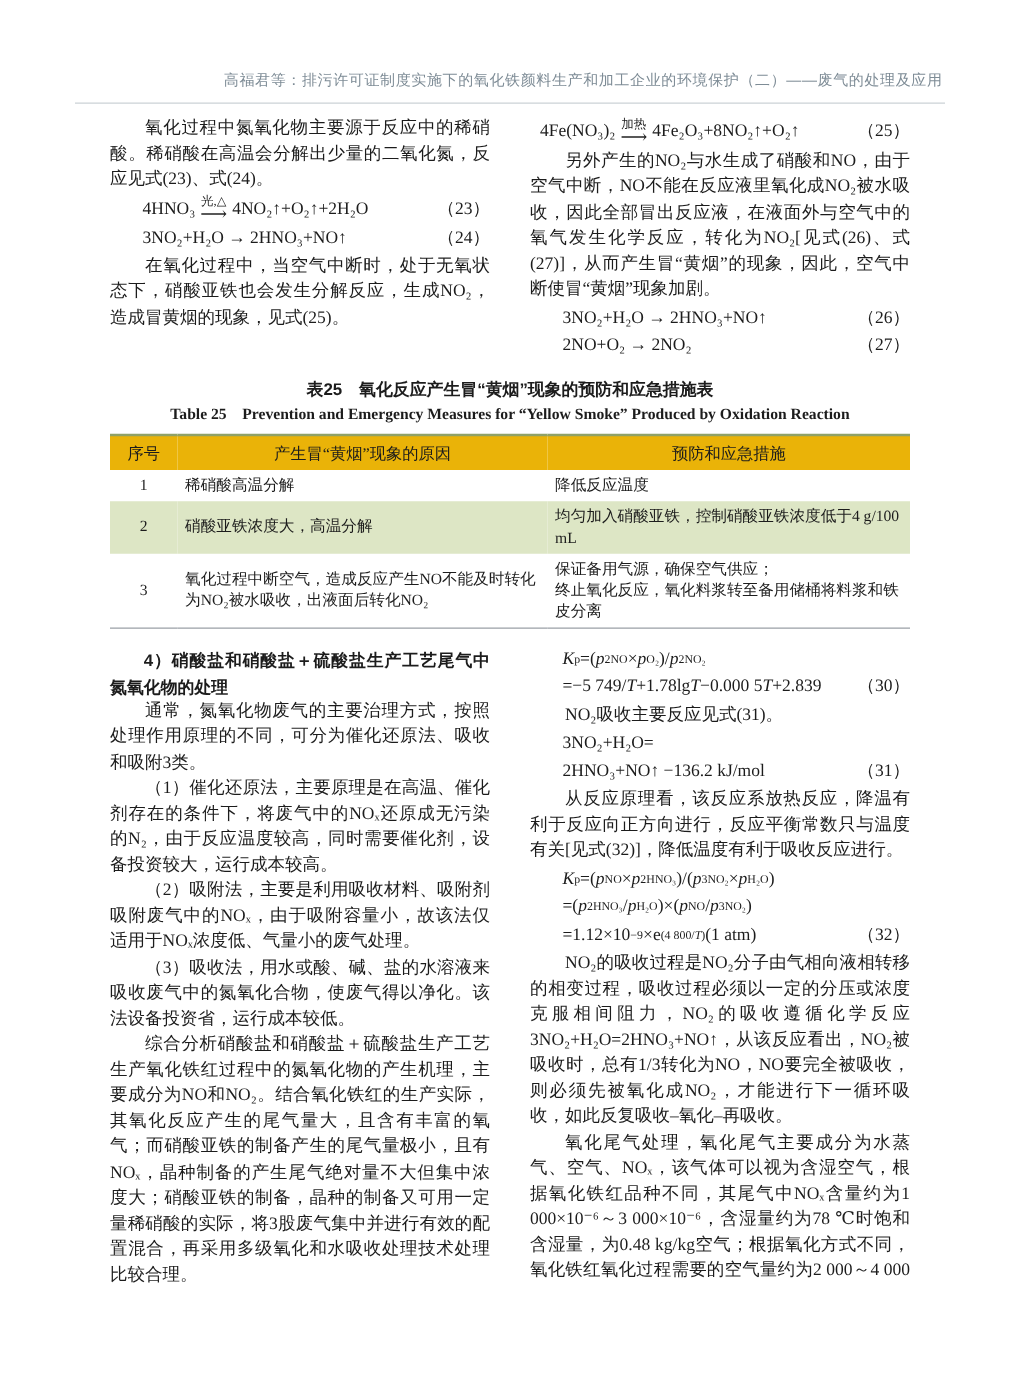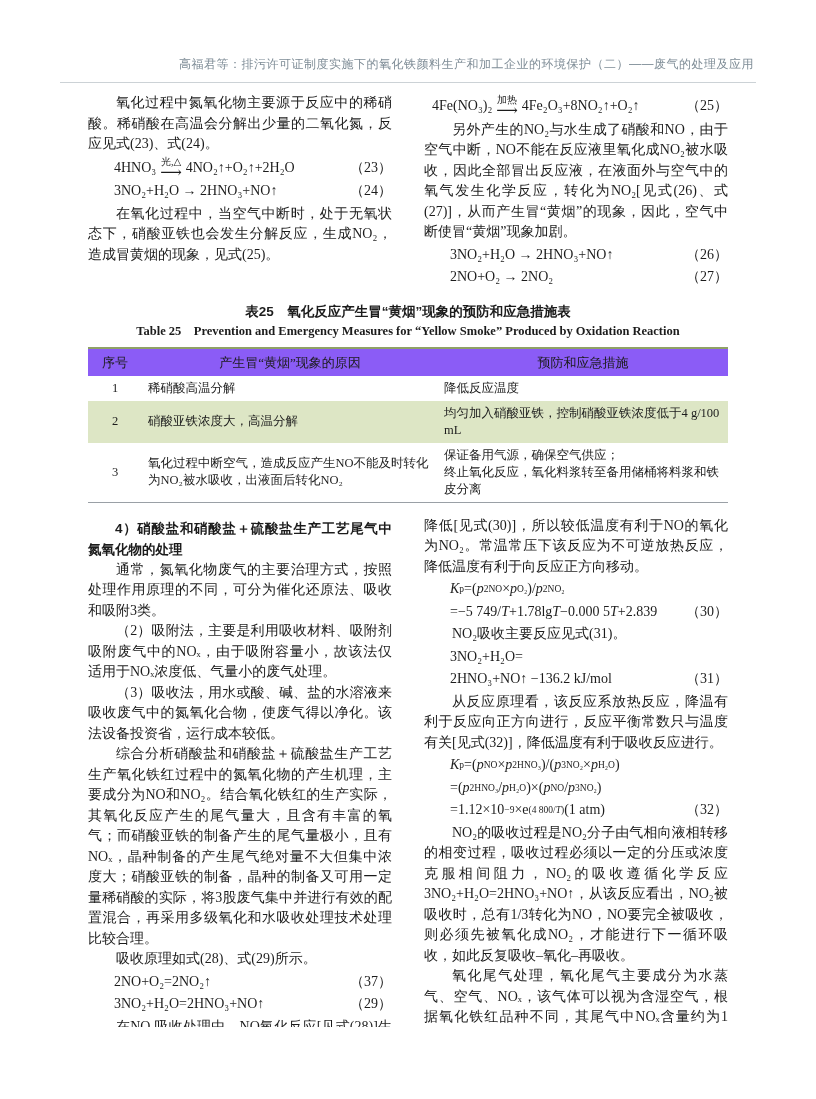--- a/index.html
+++ b/index.html
@@ -54,21 +54,21 @@
     font-family: "Liberation Sans", "DejaVu Sans", sans-serif;
   }
   .tbl-title-en { text-align: center; font-weight: bold; font-size: 12.5px; margin-top: 2px; }
   table.data-table {
     width: 100%; border-collapse: collapse; margin-top: 7px;
     font-size: 12.5px; line-height: 17px;
     border-top: 2px solid #8fa167;
     border-bottom: 1px solid #9aa0a6;
   }
   table.data-table th {
-    background: #8b5cf6; font-weight: normal; font-size: 13px;
+    background: #eab308; font-weight: normal; font-size: 13px;
     padding: 5px 6px; text-align: center;
   }
   table.data-table td { padding: 4px 6px; vertical-align: middle; }
   table.data-table td.cell-no { text-align: center; }
   tr.alt { background: #dde6c5; }
   .pre-line { white-space: pre-line; }
   
   .footer { position: absolute; top: 1036px; right: 88px; display: flex; align-items: center; }
   .footer-labels { text-align: right; margin-right: 7px; }
   .footer-cn {
@@ -170,38 +170,38 @@
 终止氧化反应，氧化料浆转至备用储桶将料浆和铁皮分离</td>
           </tr>
         </tbody>
       </table>
     </div>
 
     <div class="cols bottom">
       <div class="col">
         <p class="sec-heading">4）硝酸盐和硝酸盐＋硫酸盐生产工艺尾气中氮氧化物的处理</p>
         <p class="para">通常，氮氧化物废气的主要治理方式，按照处理作用原理的不同，可分为催化还原法、吸收和吸附3类。</p>
+        <p class="para">（1）催化还原法，主要原理是在高温、催化剂存在的条件下，将废气中的NOₓ还原成无污染的N₂，由于反应温度较高，同时需要催化剂，设备投资较大，运行成本较高。</p>
         <p class="para">（2）吸附法，主要是利用吸收材料、吸附剂吸附废气中的NOₓ，由于吸附容量小，故该法仅适用于NOₓ浓度低、气量小的废气处理。</p>
         <p class="para">（3）吸收法，用水或酸、碱、盐的水溶液来吸收废气中的氮氧化合物，使废气得以净化。该法设备投资省，运行成本较低。</p>
         <p class="para">综合分析硝酸盐和硝酸盐＋硫酸盐生产工艺生产氧化铁红过程中的氮氧化物的产生机理，主要成分为NO和NO₂。结合氧化铁红的生产实际，其氧化反应产生的尾气量大，且含有丰富的氧气；而硝酸亚铁的制备产生的尾气量极小，且有NOₓ，晶种制备的产生尾气绝对量不大但集中浓度大；硝酸亚铁的制备，晶种的制备又可用一定量稀硝酸的实际，将3股废气集中并进行有效的配置混合，再采用多级氧化和水吸收处理技术处理比较合理。</p>
         <p class="para">吸收原理如式(28)、式(29)所示。</p>
         <div class="eq">
           <span class="eq-body">2NO+O₂=2NO₂↑</span>
           <span class="eq-num">（37）</span>
         </div>
         <div class="eq">
           <span class="eq-body">3NO₂+H₂O=2HNO₃+NO↑</span>
           <span class="eq-num">（29）</span>
         </div>
         <p class="para">在NOₓ吸收处理中，NO氧化反应[见式(28)]生成二氧化氮是吸收处理的重要步骤。</p>
 
       </div>
 
       <div class="col">
-        <p class="para noindent">降低[见式(30)]，所以较低温度有利于NO的氧化为NO₂。常温常压下该反应为不可逆放热反应，降低温度有利于向反应正方向移动。</p>
         <div class="eq">
           <span class="eq-body"><i>K</i><sub>p</sub>=(<i>p</i><sup>2</sup><sub>NO</sub>×<i>p</i><sub>O₂</sub>)/<i>p</i><sup>2</sup><sub>NO₂</sub></span>
         </div>
         <div class="eq">
           <span class="eq-body">=−5 749/<i>T</i>+1.78lg<i>T</i>−0.000 5<i>T</i>+2.839</span>
           <span class="eq-num">（30）</span>
         </div>
         <p class="para">NO₂吸收主要反应见式(31)。</p>
         <div class="eq">
           <span class="eq-body">3NO₂+H₂O=</span>

